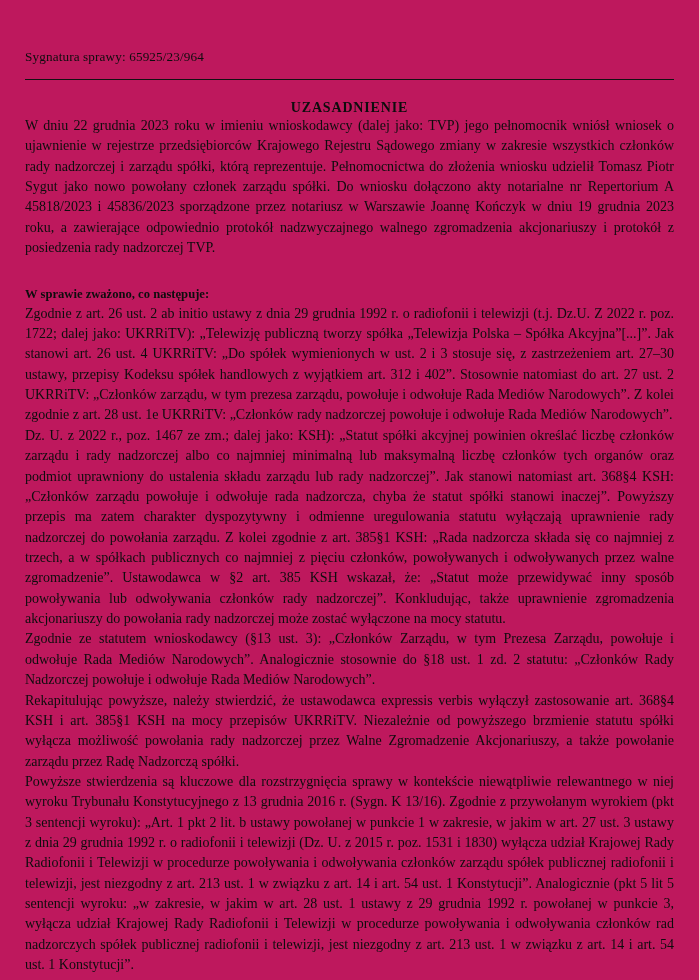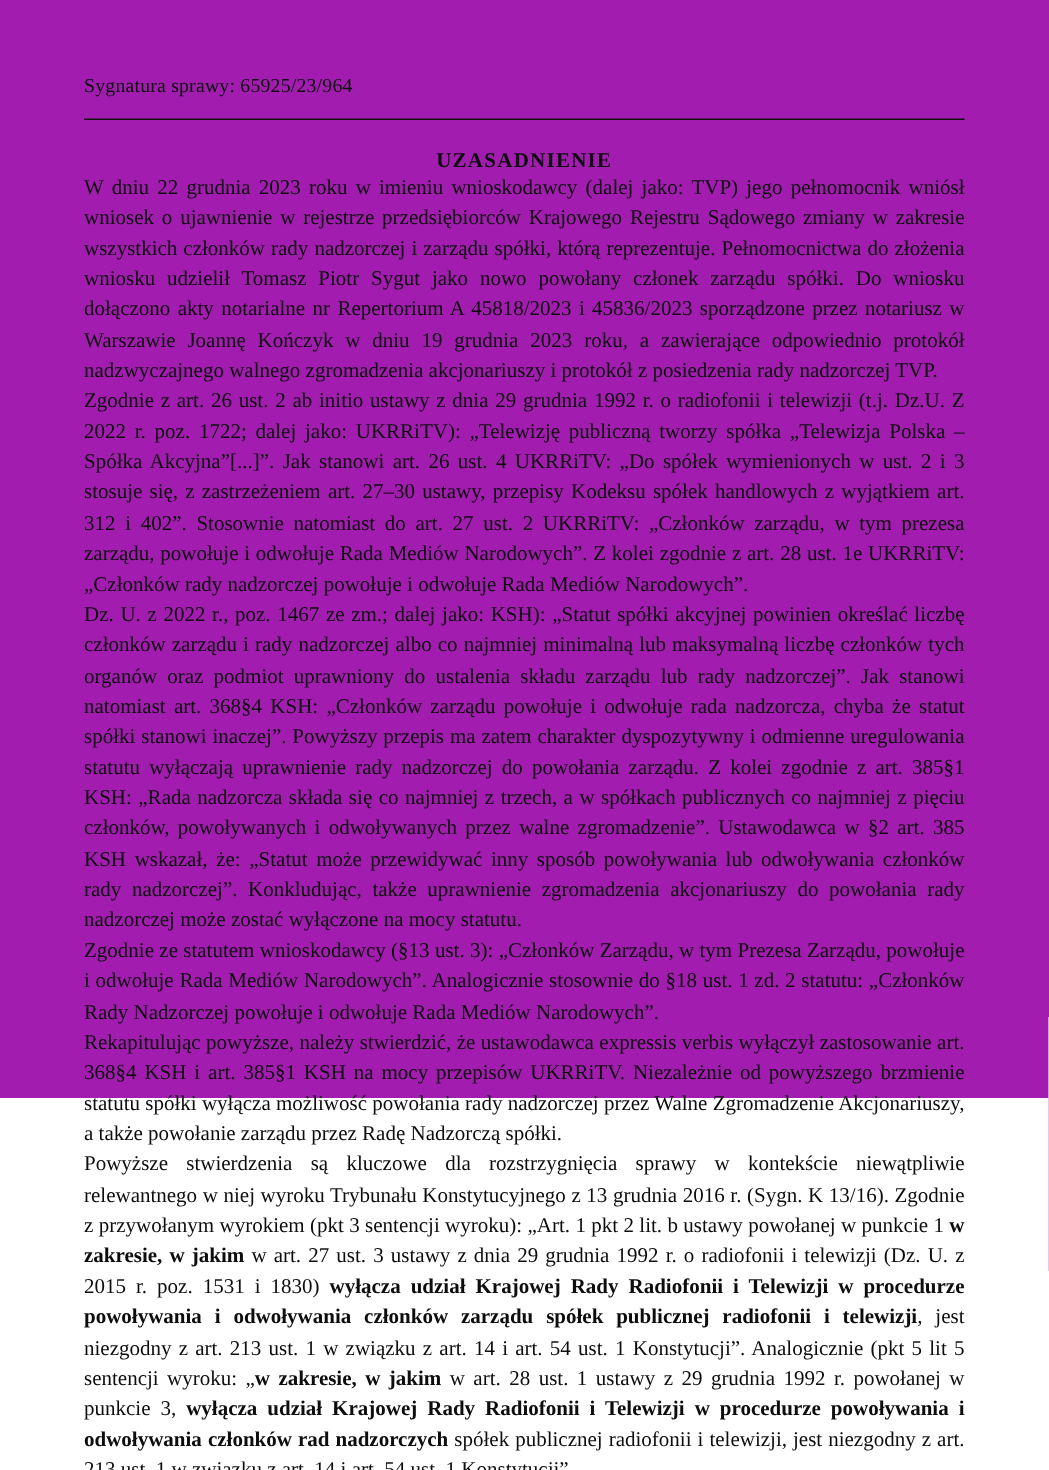--- a/index.html
+++ b/index.html
@@ -11,24 +11,24 @@
   body {
     width: 699px;
     height: 980px;
     overflow: hidden;
     font-family: "Liberation Serif", "DejaVu Serif", serif;
     color: #0d0d0d;
   }
   .page {
     position: relative;
     width: 699px;
-    height: 732px;
+    height: 980px;
     box-sizing: border-box;
-    padding: 0 56px;
-    background: #a21caf;
+    padding: 0 25px;
+    background: #be185d;
   }
   .case-no {
     font-size: 13.2px;
     line-height: 1.2;
     padding-top: 49px;
     letter-spacing: 0.01em;
   }
   .rule {
     margin-top: 14px;
     border: 0;
@@ -54,36 +54,37 @@
   }
   .gap-lg { margin-top: 27px; }
   .subhead {
     font-weight: bold;
     font-size: 12.6px;
     line-height: 1.455;
     margin: 0;
     margin-top: 27px;
     text-align: left;
   }
-  b, strong { font-weight: bold; }
+  b, strong { font-weight: normal; }
   .nojust { text-align: left; }
 </style>
 </head>
 <body>
 
 <div class="page">
 
   <div class="case-no">Sygnatura sprawy: 65925/23/964</div>
 
   <hr class="rule">
 
   <h1 class="doc-title">UZASADNIENIE</h1>
 
   <p class="body-par gap-lg">W dniu 22 grudnia 2023 roku w imieniu wnioskodawcy (dalej jako: TVP) jego pełnomocnik wniósł wniosek o ujawnienie w rejestrze przedsiębiorców Krajowego Rejestru Sądowego zmiany w zakresie wszystkich członków rady nadzorczej i zarządu spółki, którą reprezentuje. Pełnomocnictwa do złożenia wniosku udzielił Tomasz Piotr Sygut jako nowo powołany członek zarządu spółki. Do wniosku dołączono akty notarialne nr Repertorium A 45818/2023 i 45836/2023 sporządzone przez notariusz w Warszawie Joannę Kończyk w dniu 19 grudnia 2023 roku, a zawierające odpowiednio protokół nadzwyczajnego walnego zgromadzenia akcjonariuszy i protokół z posiedzenia rady nadzorczej TVP.</p>
 
+  <p class="subhead">W sprawie zważono, co następuje:</p>
 
   <p class="body-par gap-lg">Zgodnie z art. 26 ust. 2 ab initio ustawy z dnia 29 grudnia 1992 r. o radiofonii i telewizji (t.j. Dz.U. Z 2022 r. poz. 1722; dalej jako: UKRRiTV): „Telewizję publiczną tworzy spółka „Telewizja Polska – Spółka Akcyjna”[...]”. Jak stanowi art. 26 ust. 4 UKRRiTV: „Do spółek wymienionych w ust. 2 i 3 stosuje się, z zastrzeżeniem art. 27–30 ustawy, przepisy Kodeksu spółek handlowych z wyjątkiem art. 312 i 402”. Stosownie natomiast do art. 27 ust. 2 UKRRiTV: „Członków zarządu, w tym prezesa zarządu, powołuje i odwołuje Rada Mediów Narodowych”. Z kolei zgodnie z art. 28 ust. 1e UKRRiTV: „Członków rady nadzorczej powołuje i odwołuje Rada Mediów Narodowych”.</p>
 
 
   <p class="body-par">Dz. U. z 2022 r., poz. 1467 ze zm.; dalej jako: KSH): „Statut spółki akcyjnej powinien określać liczbę członków zarządu i rady nadzorczej albo co najmniej minimalną lub maksymalną liczbę członków tych organów oraz podmiot uprawniony do ustalenia składu zarządu lub rady nadzorczej”. Jak stanowi natomiast art. 368§4 KSH: „Członków zarządu powołuje i odwołuje rada nadzorcza, chyba że statut spółki stanowi inaczej”. Powyższy przepis ma zatem charakter dyspozytywny i odmienne uregulowania statutu wyłączają uprawnienie rady nadzorczej do powołania zarządu. Z kolei zgodnie z art. 385§1 KSH: „Rada nadzorcza składa się co najmniej z trzech, a w spółkach publicznych co najmniej z pięciu członków, powoływanych i odwoływanych przez walne zgromadzenie”. Ustawodawca w §2 art. 385 KSH wskazał, że: „Statut może przewidywać inny sposób powoływania lub odwoływania członków rady nadzorczej”. Konkludując, także uprawnienie zgromadzenia akcjonariuszy do powołania rady nadzorczej może zostać wyłączone na mocy statutu.</p>
 
   <p class="body-par gap-lg">Zgodnie ze statutem wnioskodawcy (§13 ust. 3): „Członków Zarządu, w tym Prezesa Zarządu, powołuje i odwołuje Rada Mediów Narodowych”. Analogicznie stosownie do §18 ust. 1 zd. 2 statutu: „Członków Rady Nadzorczej powołuje i odwołuje Rada Mediów Narodowych”.</p>
 
   <p class="body-par gap-lg">Rekapitulując powyższe, należy stwierdzić, że ustawodawca expressis verbis wyłączył zastosowanie art. 368§4 KSH i art. 385§1 KSH na mocy przepisów UKRRiTV. Niezależnie od powyższego brzmienie statutu spółki wyłącza możliwość powołania rady nadzorczej przez Walne Zgromadzenie Akcjonariuszy, a także powołanie zarządu przez Radę Nadzorczą spółki.</p>
 

